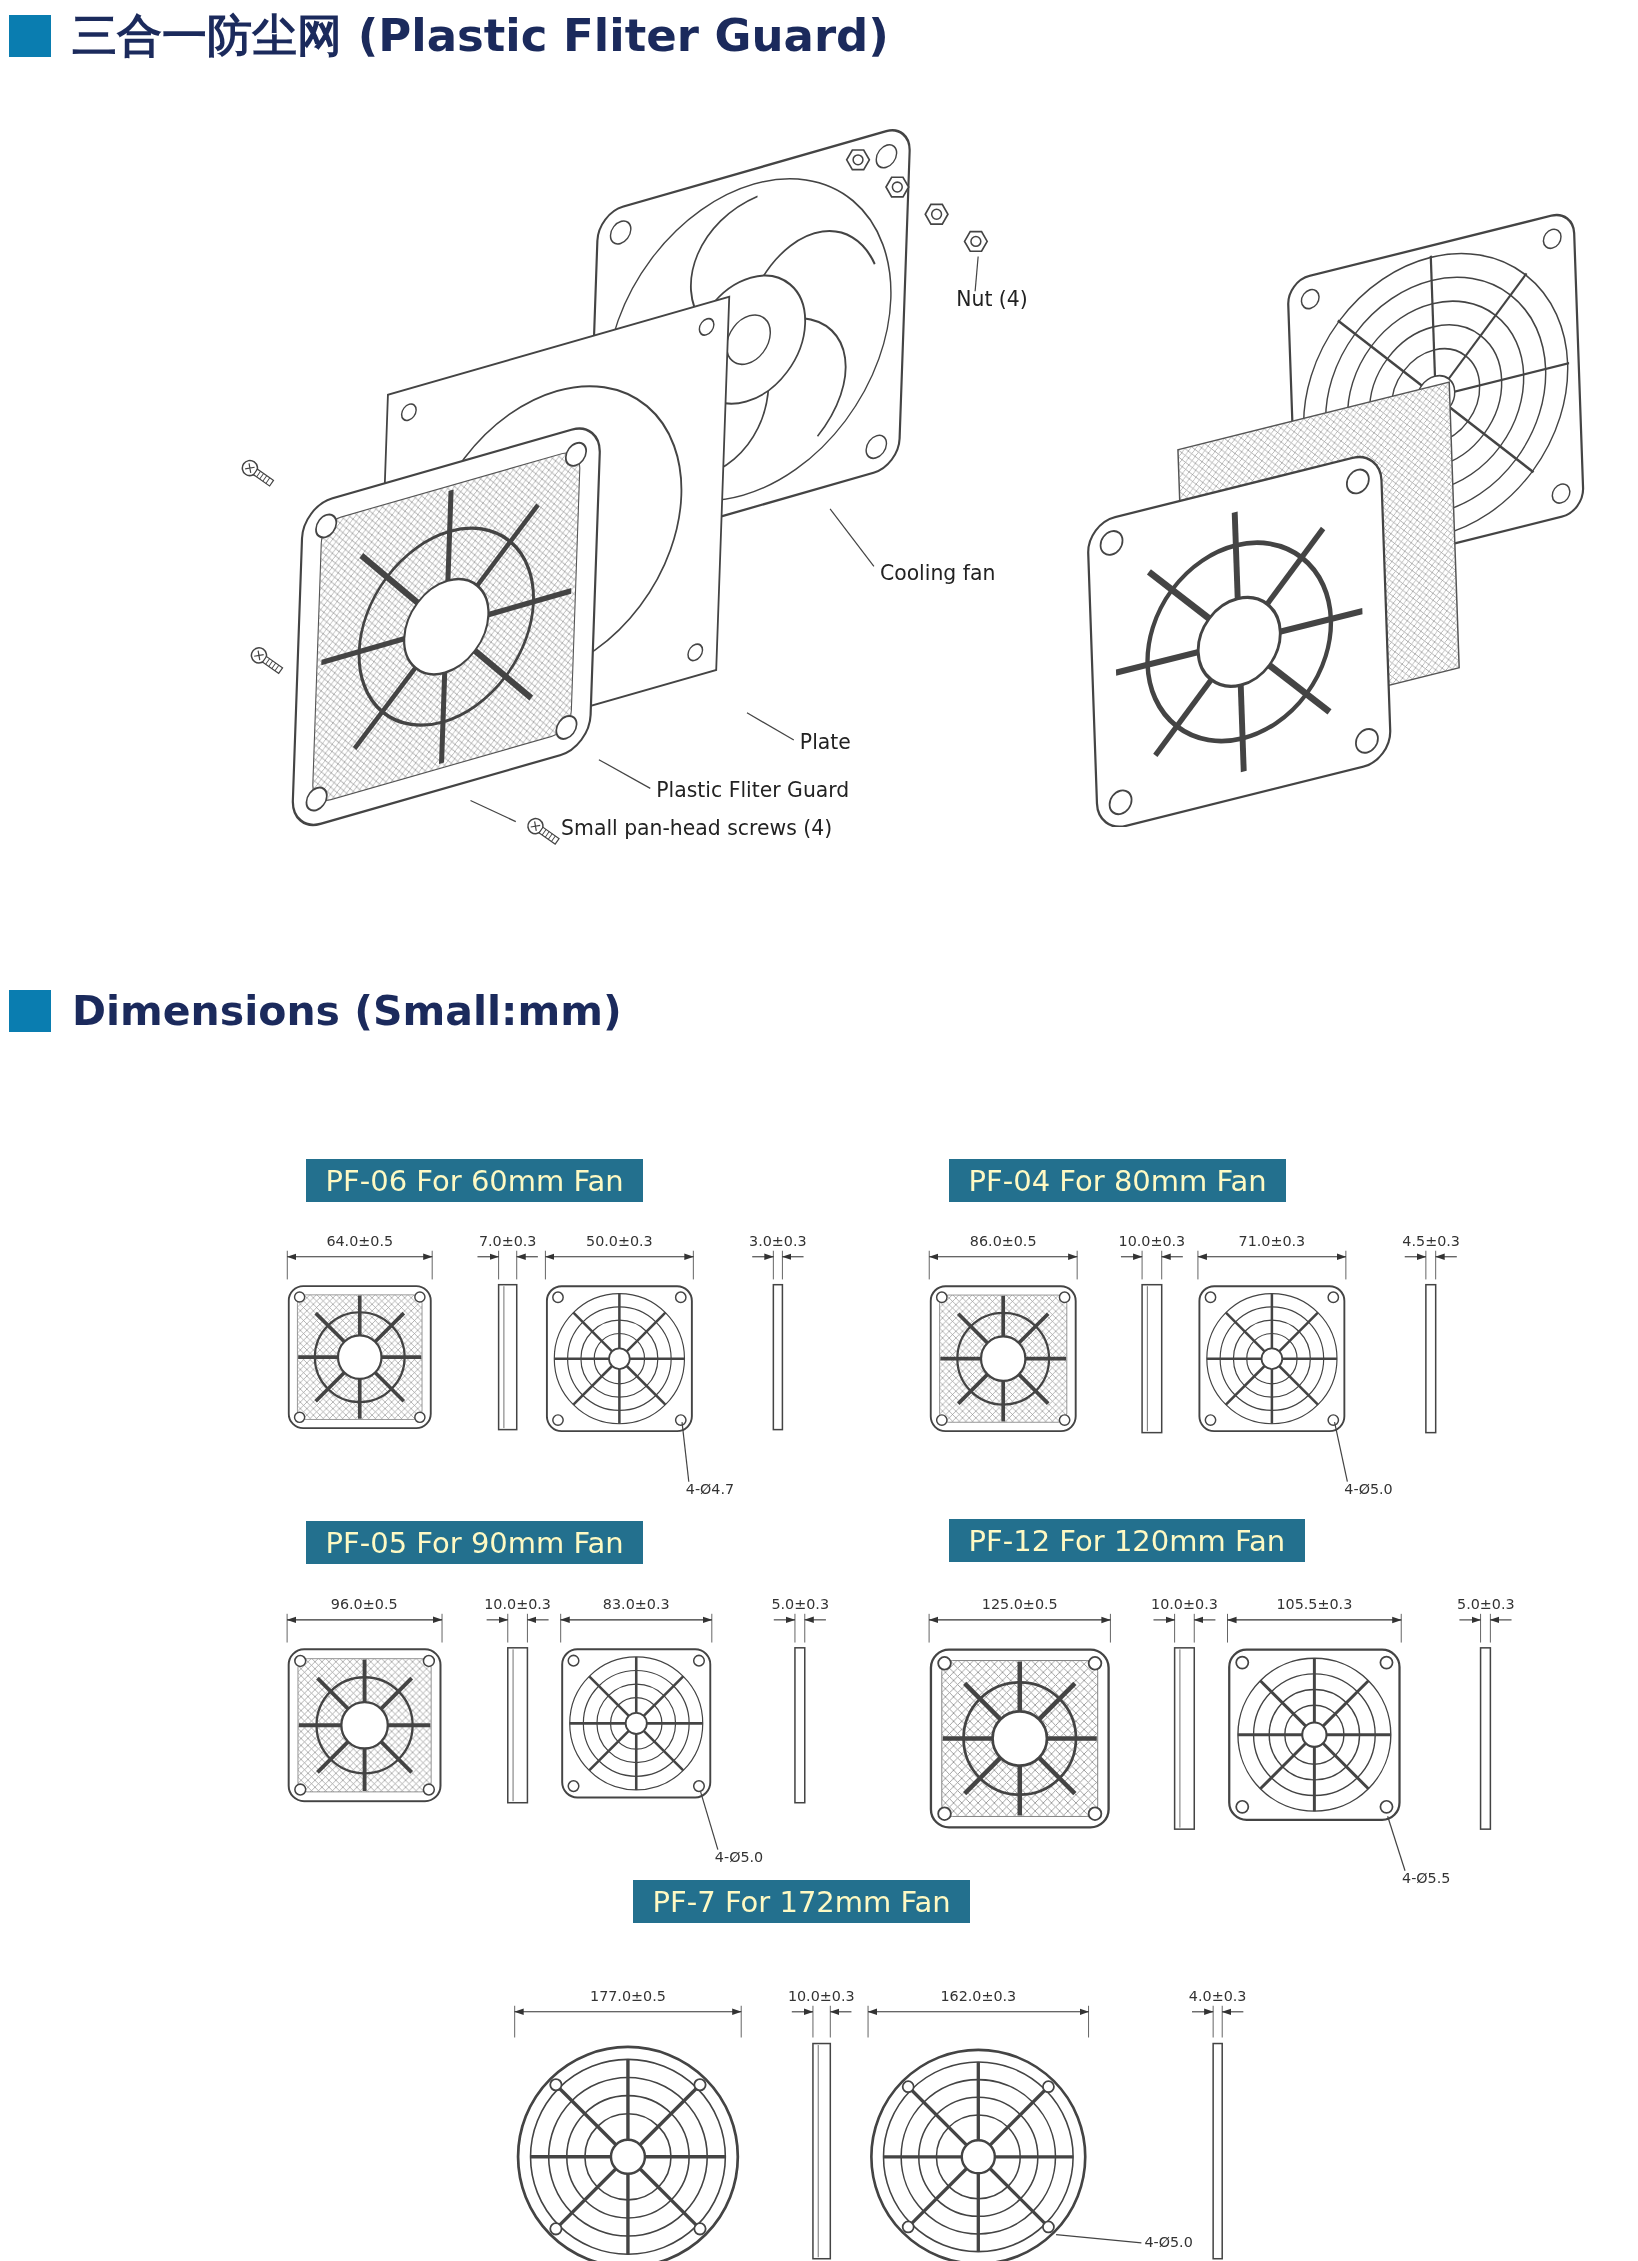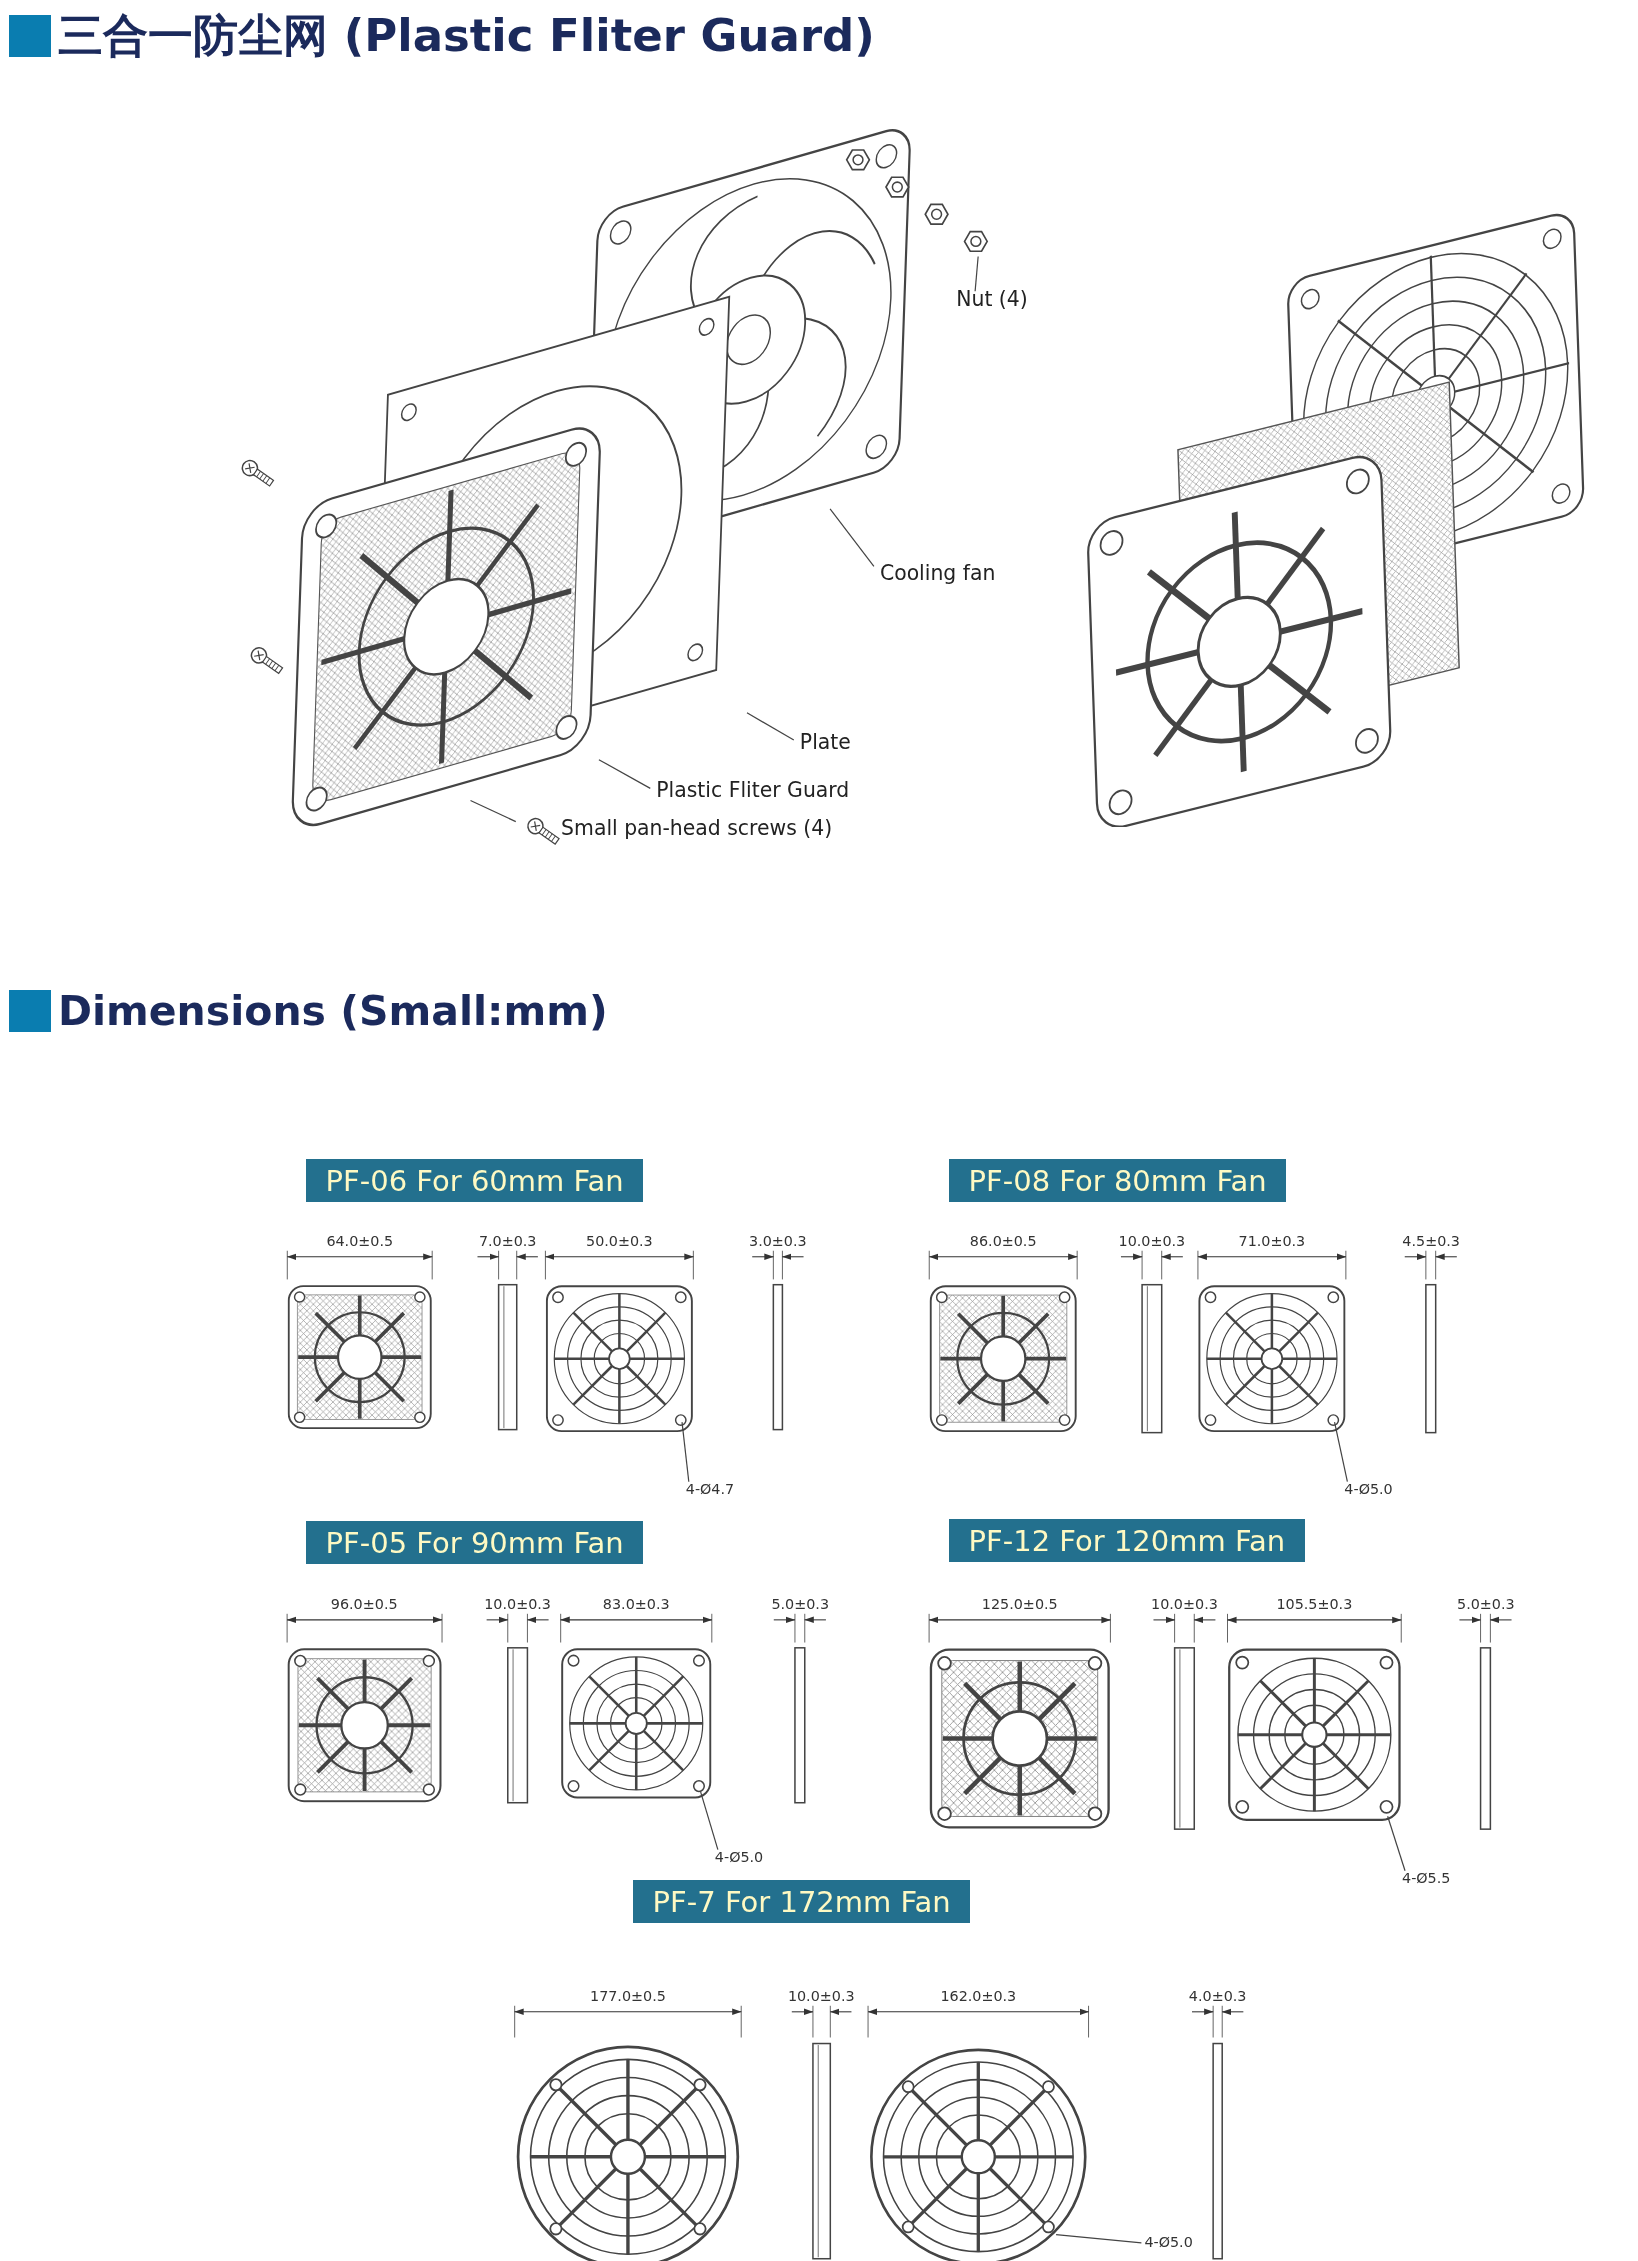--- a/index.html
+++ b/index.html
@@ -1,20 +1,20 @@
 <!DOCTYPE html>
 <html style="--accent_badge: #23708e; --accent_bullet: #0a7db0; --heading: #1b2a5c;font-size:12px"><head>
 <meta charset="utf-8">
 <style>
   *{box-sizing:border-box}
   html,body{margin:0;padding:0}
   body{width:1638px;height:2261px;position:relative;background:#fff;overflow:hidden;
        font-family:"DejaVu Sans","Liberation Sans",sans-serif;}
   .abs{position:absolute}
-  .sec-head{position:absolute;display:flex;align-items:center;gap:7px}
+  .sec-head{position:absolute;display:flex;align-items:center;gap:21px}
   .bullet{width:42px;height:42px;background:var(--accent_bullet,#0a7db0);flex:0 0 auto}
   .h1{font-size:45px;font-weight:700;color:var(--heading,#1b2a5c);white-space:nowrap}
   .h2{font-size:41px;font-weight:700;color:var(--heading,#1b2a5c);white-space:nowrap}
   .badge{position:absolute;background:var(--accent_badge,#23708e);color:#fef9c3;font-size:29px;
          font-weight:400;padding:4.5px 19.6px;white-space:nowrap}
   svg.abs{overflow:hidden}
   svg text{font-family:"DejaVu Sans","Liberation Sans",sans-serif}
   .dim{font-size:19px;fill:#333}
   .holelbl{font-size:19px;fill:#333}
   .lbl{font-size:27px;fill:#222}
@@ -247,21 +247,21 @@
       <circle cx="168" cy="168" r="15" fill="#fff" stroke="#444" stroke-width="2.4"></circle>
     </g>
   </svg>
 
   <div class="sec-head" style="left:9px;top:987px">
     <span class="bullet"></span>
     <span class="h2">Dimensions  (Small:mm)</span>
   </div>
 
   <div class="badge" style="left:306px;top:1159px">PF-06 For 60mm Fan</div>
-  <div class="badge" style="left:949px;top:1159px">PF-08 For 80mm Fan</div>
+  <div class="badge" style="left:949px;top:1159px">PF-04 For 80mm Fan</div>
   <div class="badge" style="left:306px;top:1521px">PF-05 For 90mm Fan</div>
   <div class="badge" style="left:949px;top:1519px">PF-12 For 120mm Fan</div>
   <div class="badge" style="left:633px;top:1880px">PF-7 For 172mm Fan</div>
 
   <svg class="abs" style="left:272px;top:1213px" width="574" height="317" viewBox="0 0 760 420">
     <use href="#guardSq" x="20" y="95" width="192" height="192"></use>
     <rect class="thin" x="300" y="95" width="24" height="192"></rect>
       <line class="thinline" x1="307" y1="97" x2="307" y2="285"></line>
     <use href="#fanSq" x="362" y="95" width="196" height="196"></use>
     <rect class="thin" x="664" y="95" width="12" height="192"></rect>

